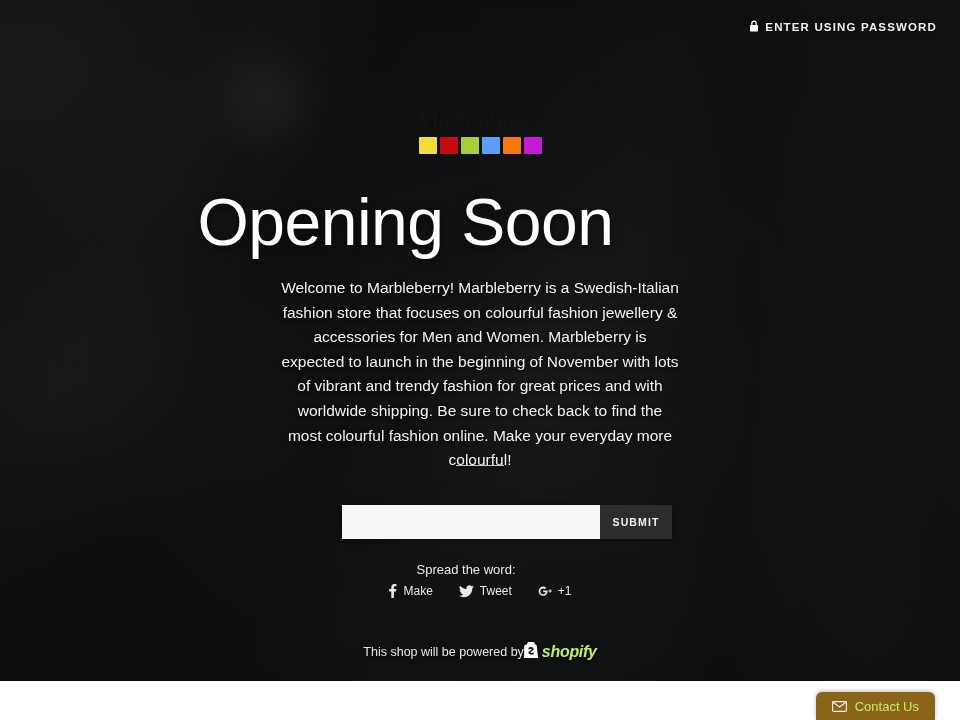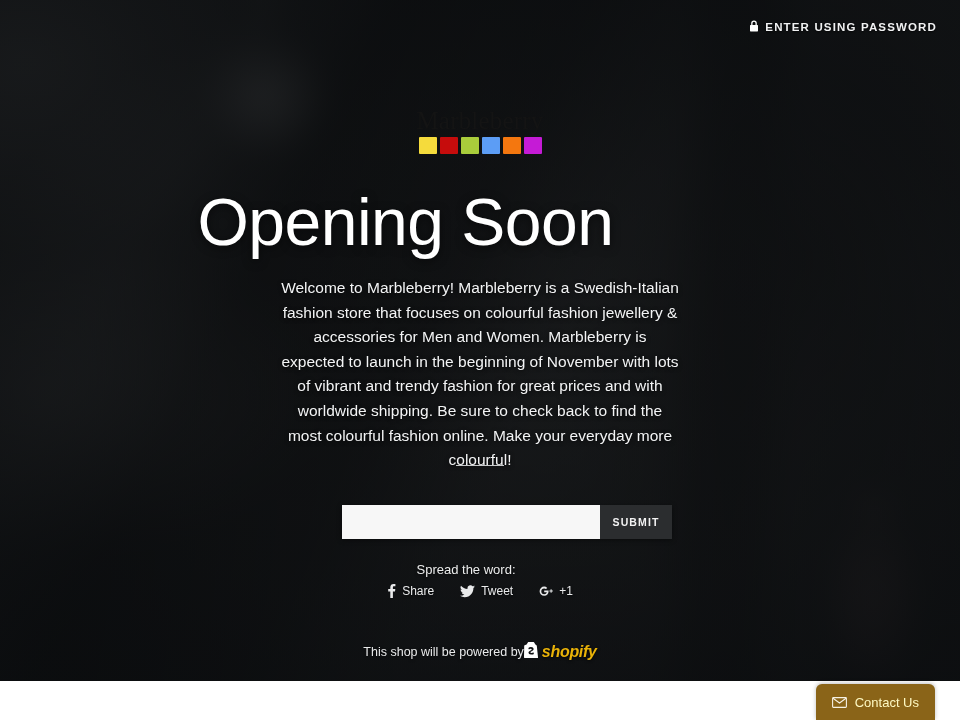--- a/index.html
+++ b/index.html
@@ -246,43 +246,43 @@
     display: flex;
     align-items: center;
     gap: 4px;
     text-decoration: none;
     cursor: pointer;
   }
   .shopify-word {
     font-size: 16px;
     font-weight: 700;
     font-style: italic;
-    color: #eab308;
+    color: #bef264;
     letter-spacing: -0.3px;
   }
 
   
   .page-bottom {
     position: relative;
     width: 960px;
     height: 39px;
     background: #ffffff;
   }
 
   .contact-tab {
     position: absolute;
     right: 25px;
     bottom: 0;
-    height: 36px;
+    height: 28px;
     padding: 0 16px;
     display: flex;
     align-items: center;
     gap: 8px;
     background: #8a6418;
-    color: #fef9c3;
+    color: #bef264;
     font-size: 13px;
     border-radius: 6px 6px 0 0;
     box-shadow: 0 -1px 4px rgba(0,0,0,0.25);
     cursor: pointer;
   }
   .contact-tab svg { display: block; }
 </style>
 </head>
 <body>
 
@@ -326,21 +326,21 @@
 
     <div class="share-label">Spread the word:</div>
     <div class="share-row">
 
       <a class="share-item" href="#">
         <span>
           <svg width="9" height="14" viewBox="0 0 9 14" aria-hidden="true">
             <path d="M5.9 14V7.6h2.1l.3-2.5H5.9V3.5c0-.7.2-1.2 1.2-1.2h1.3V.1C8.2.1 7.4 0 6.5 0 4.6 0 3.3 1.2 3.3 3.3v1.8H1.2v2.5h2.1V14h2.6z" fill="#e9eaeb"></path>
           </svg>
         </span>
-        <span>Share</span>
+        <span>Make</span>
       </a>
 
       <a class="share-item" href="#">
         <span>
           <svg width="15" height="13" viewBox="0 0 15 13" aria-hidden="true">
             <path d="M15 1.6a6 6 0 0 1-1.8.5A3 3 0 0 0 14.5.4a6 6 0 0 1-1.9.8 3 3 0 0 0-5.2 2.1c0 .2 0 .5.1.7A8.6 8.6 0 0 1 1 .8a3 3 0 0 0 .9 4 3 3 0 0 1-1.4-.4 3 3 0 0 0 2.4 3 3 3 0 0 1-1.3 0 3 3 0 0 0 2.8 2.1A6 6 0 0 1 0 10.8a8.5 8.5 0 0 0 4.7 1.4c5.6 0 8.7-4.7 8.7-8.7v-.4A6 6 0 0 0 15 1.6z" fill="#e9eaeb"></path>
           </svg>
         </span>
         <span>Tweet</span>
       </a>

